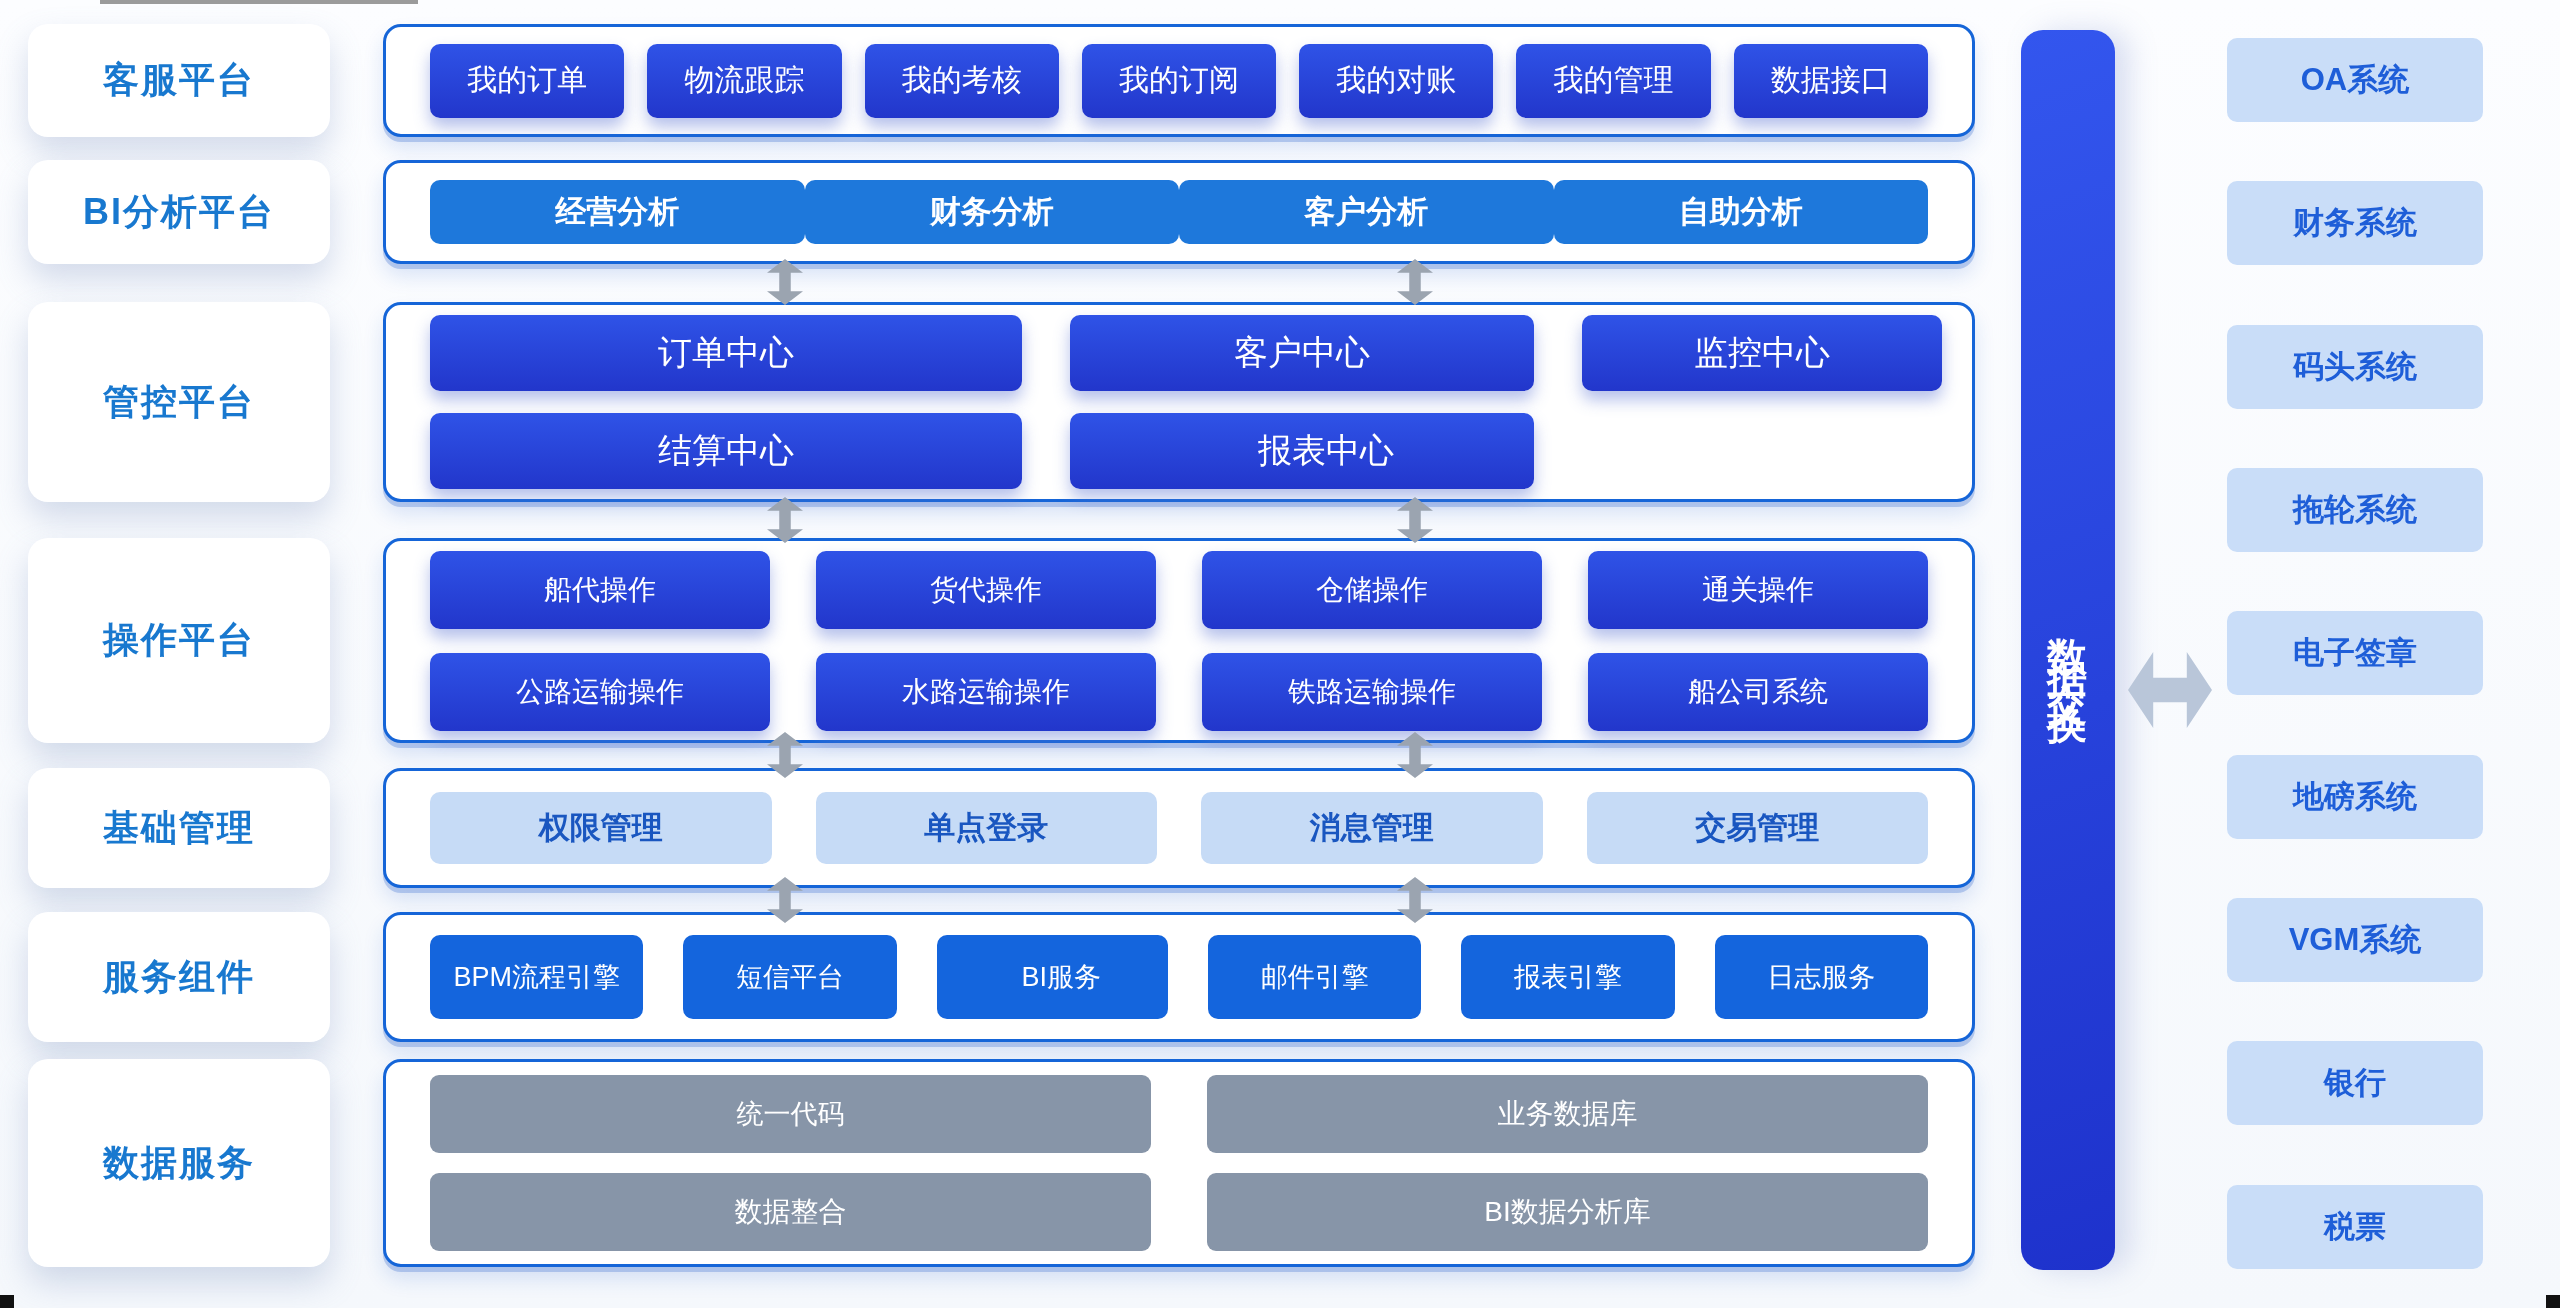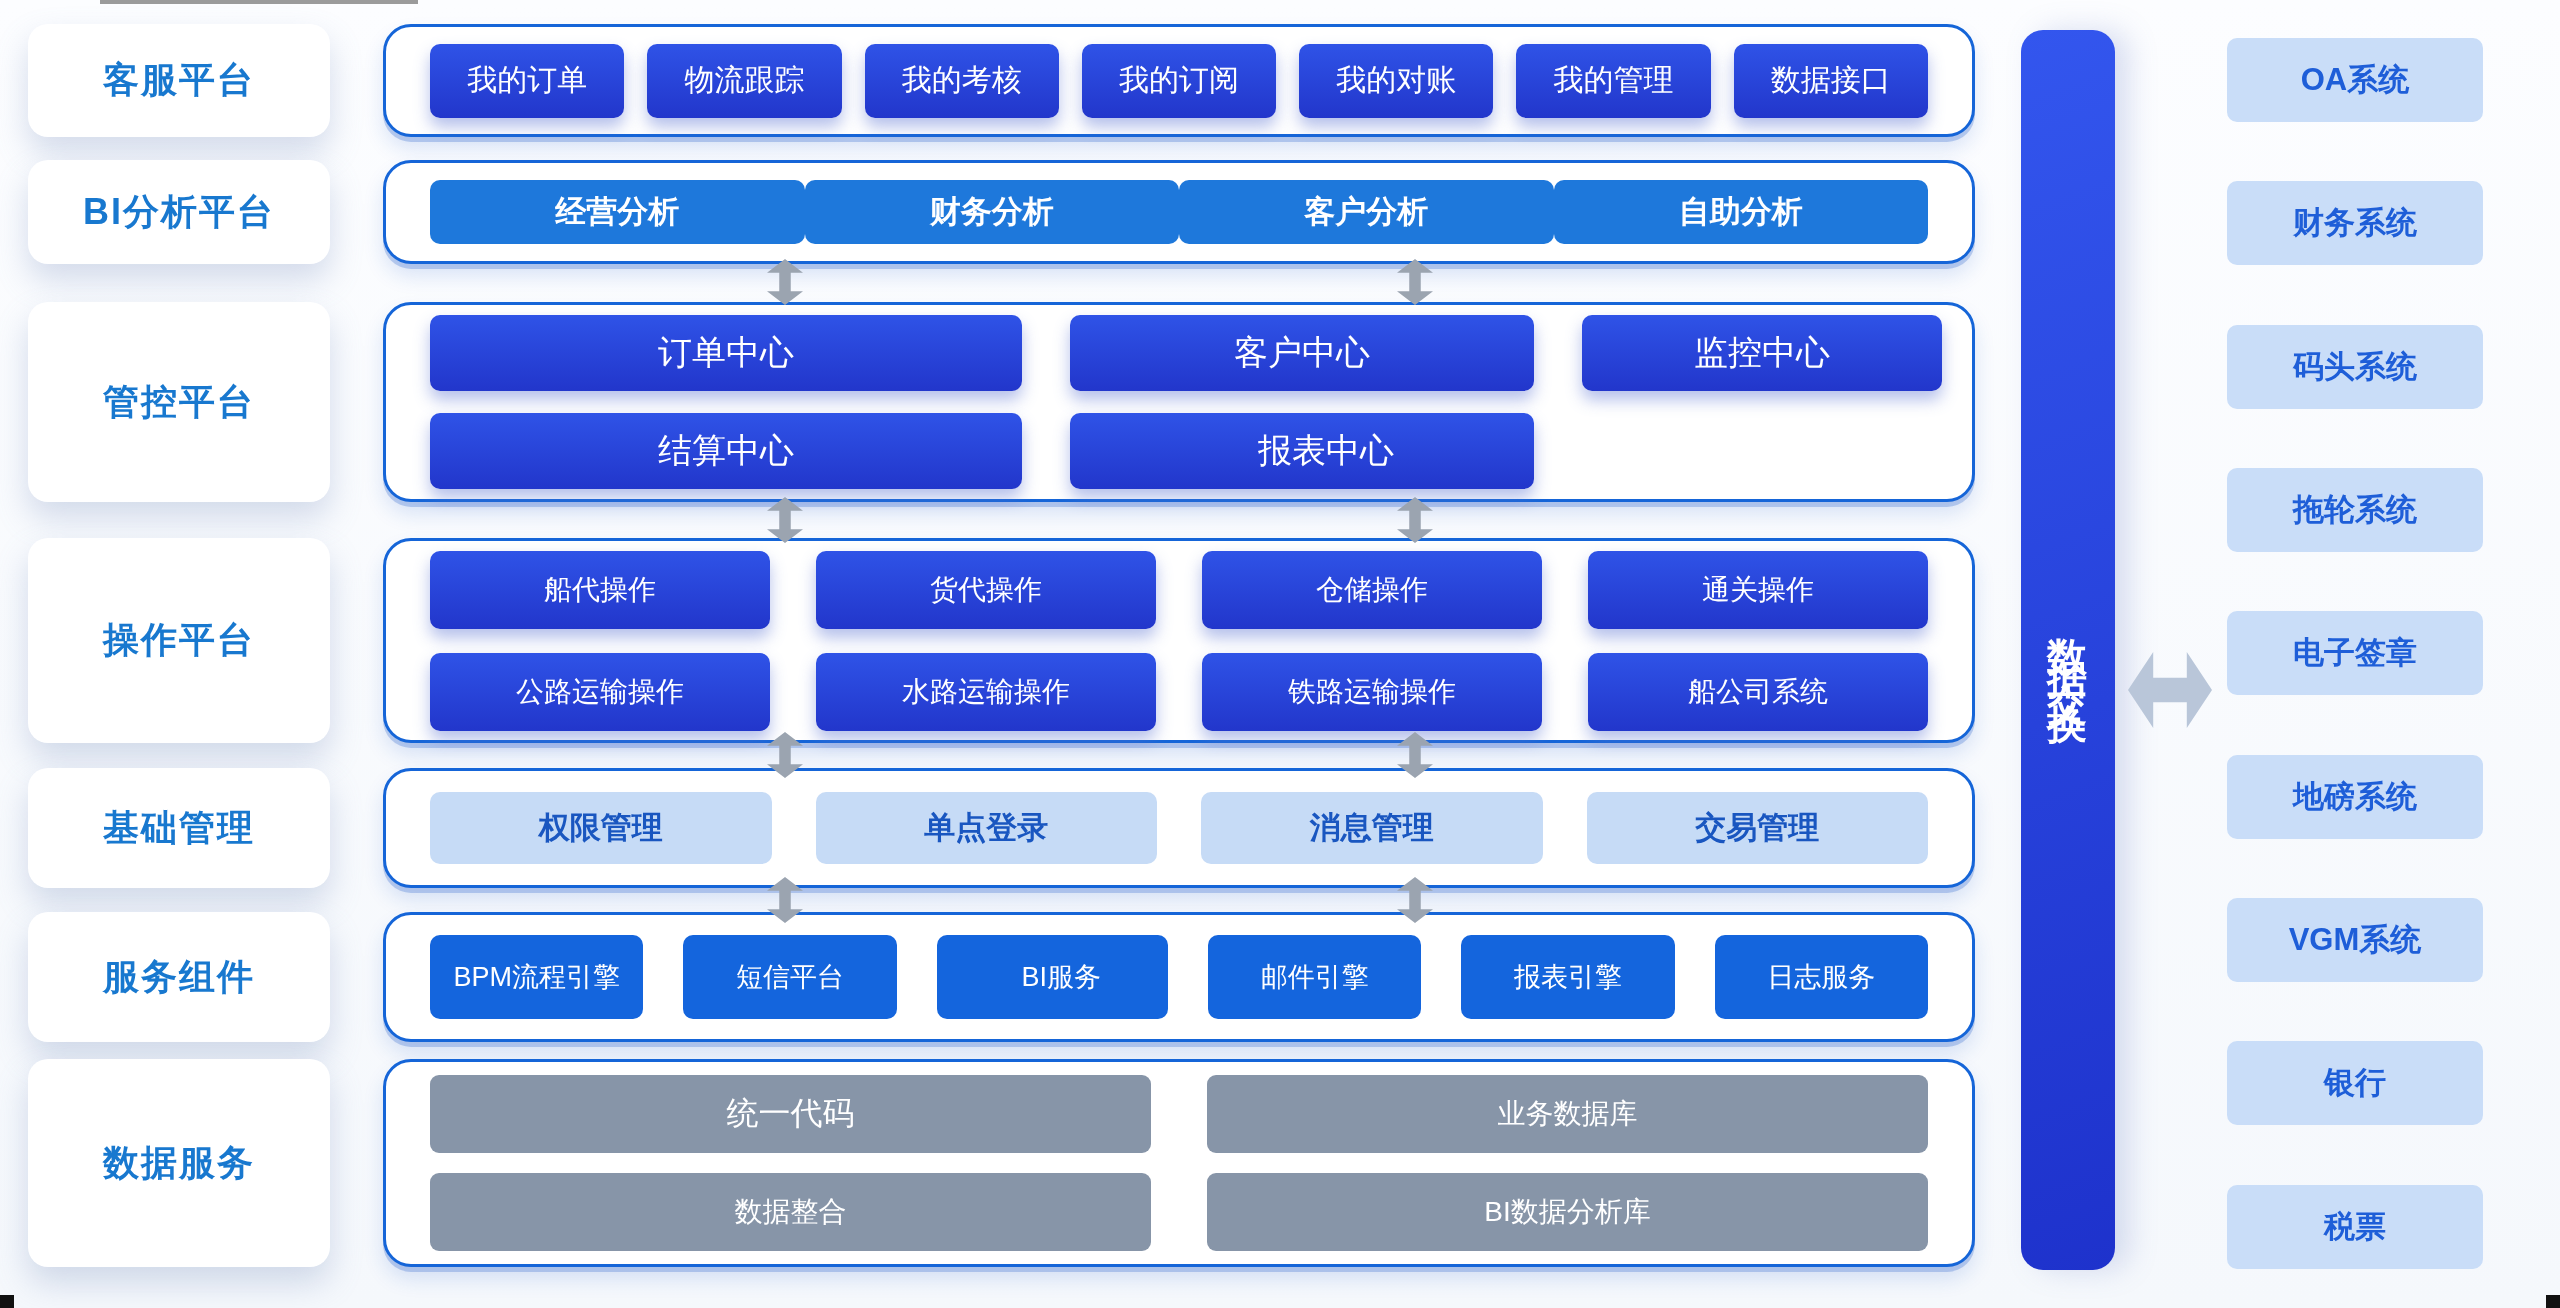--- a/index.html
+++ b/index.html
@@ -11,21 +11,21 @@
   
   .panel{
     position:absolute;left:28px;width:302px;background:#ffffff;border-radius:20px;
     box-shadow:0 16px 32px rgba(120,142,190,.30);
     display:flex;align-items:center;justify-content:center;
     font-weight:bold;font-size:36px;color:#1878cf;letter-spacing:2px;
   }
   
   .container{
     position:absolute;left:383px;width:1592px;box-sizing:border-box;background:#ffffff;
-    border:3px solid #1565d8;border-radius:28px;
+    border:3px solid #1565d8;border-radius:18px;
     box-shadow:0 5px 0 rgba(26,86,201,.25),0 12px 20px rgba(26,86,201,.15);
   }
   .flexrow{display:flex;align-items:center;padding:0 44px;}
   .btn{
     display:flex;align-items:center;justify-content:center;
     color:#fff;border-radius:10px;box-sizing:border-box;white-space:nowrap;
   }
   .royal{
     background:linear-gradient(180deg,#2f53e7 0%,#2236cb 100%);
     box-shadow:0 9px 16px rgba(90,115,210,.45);
@@ -123,21 +123,21 @@
   <div class="container flexrow" style="top:912px;height:130px;gap:40px;">
     <div class="btn comp" style="flex:1;height:84px;font-size:27px;">BPM流程引擎</div>
     <div class="btn comp" style="flex:1;height:84px;font-size:27px;">短信平台</div>
     <div class="btn comp" style="flex:1;height:84px;font-size:27px;padding-left:18px;">BI服务</div>
     <div class="btn comp" style="flex:1;height:84px;font-size:27px;">邮件引擎</div>
     <div class="btn comp" style="flex:1;height:84px;font-size:27px;">报表引擎</div>
     <div class="btn comp" style="flex:1;height:84px;font-size:27px;">日志服务</div>
   </div>
 
   <div class="container" style="top:1059px;height:208px;display:grid;grid-template-columns:1fr 1fr;grid-template-rows:78px 78px;column-gap:56px;row-gap:20px;align-content:center;padding:0 44px;">
-    <div class="btn gray" style="font-size:32px;">统一代码</div>
+    <div class="btn gray" style="font-size:27px;">统一代码</div>
     <div class="btn gray" style="font-size:28px;">业务数据库</div>
     <div class="btn gray" style="font-size:28px;">数据整合</div>
     <div class="btn gray" style="font-size:28px;">BI数据分析库</div>
   </div>
 
   <div class="varrow" style="left:767px;top:259px;"></div>
   <div class="varrow" style="left:1397px;top:259px;"></div>
   <div class="varrow" style="left:767px;top:497px;"></div>
   <div class="varrow" style="left:1397px;top:497px;"></div>
   <div class="varrow" style="left:767px;top:732px;"></div>

